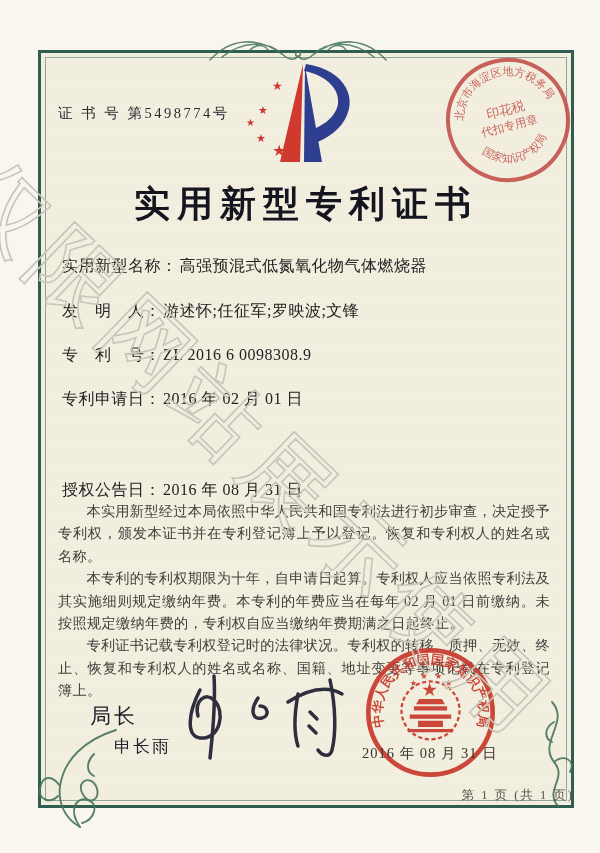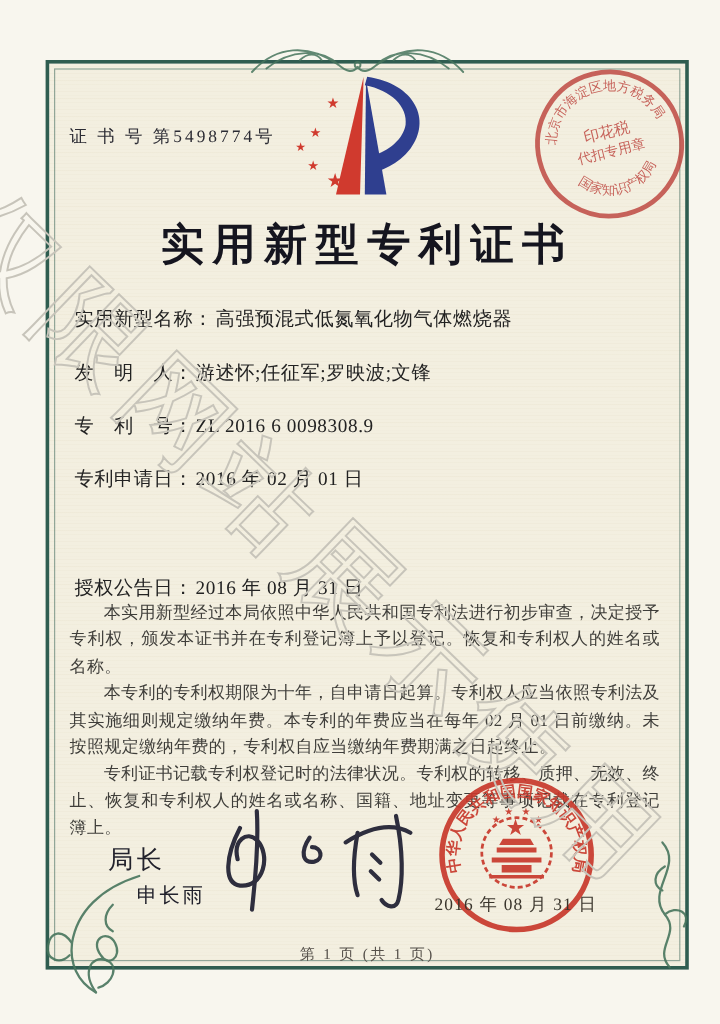--- a/index.html
+++ b/index.html
@@ -37,21 +37,21 @@
   }
   .body-text p{margin:0;text-indent:2em;}
   .director-label{position:absolute;left:90px;top:702px;font-size:21px;letter-spacing:3px;color:#22222c;z-index:3;}
   .director-name{position:absolute;left:90px;top:735px;font-size:17px;letter-spacing:2px;color:#22222c;z-index:3;margin-left:24px;}
   .signature{position:absolute;left:170px;top:668px;z-index:3;}
   .seal{position:absolute;left:358px;top:640px;z-index:4;opacity:.92;}
   .seal-date{position:absolute;left:362px;top:744px;width:170px;font-size:14.5px;
     letter-spacing:1px;color:#3a352c;z-index:6;}
   .tax-stamp{position:absolute;left:438px;top:50px;z-index:4;opacity:.85;transform:rotate(-14deg);}
   .logo{position:absolute;left:244px;top:60px;z-index:3;}
-  .footer{position:absolute;left:38px;top:787px;width:536px;text-align:center;
+  .footer{position:absolute;left:38px;top:787px;width:536px;text-align:right;
     font-size:12.5px;color:#55504a;letter-spacing:2px;z-index:3;}
   .watermark{
     position:absolute;left:15px;top:135px;z-index:5;pointer-events:none;
     transform:rotate(44deg);transform-origin:0 0;white-space:nowrap;
     font-size:88px;letter-spacing:10px;color:transparent;
     -webkit-text-stroke:1.6px #c7c4ba;
   }
   .ornament{position:absolute;z-index:2;}
   .orn-top{left:202px;top:32px;}
   .orn-bl{left:24px;top:726px;}

